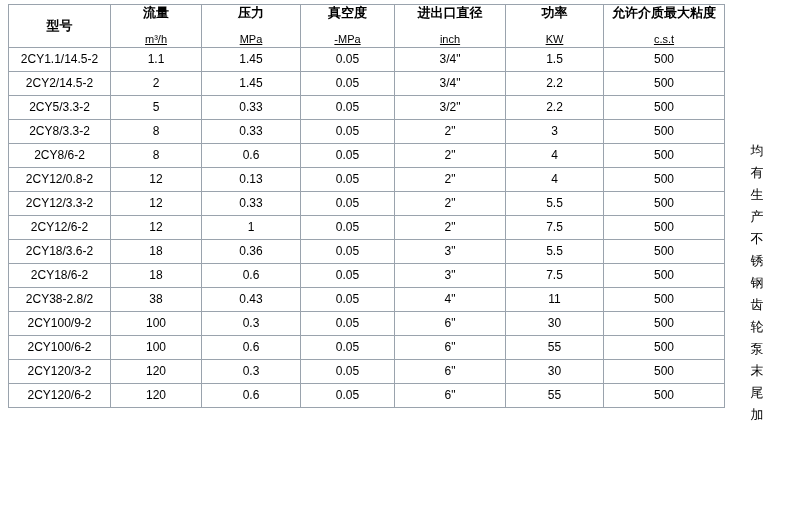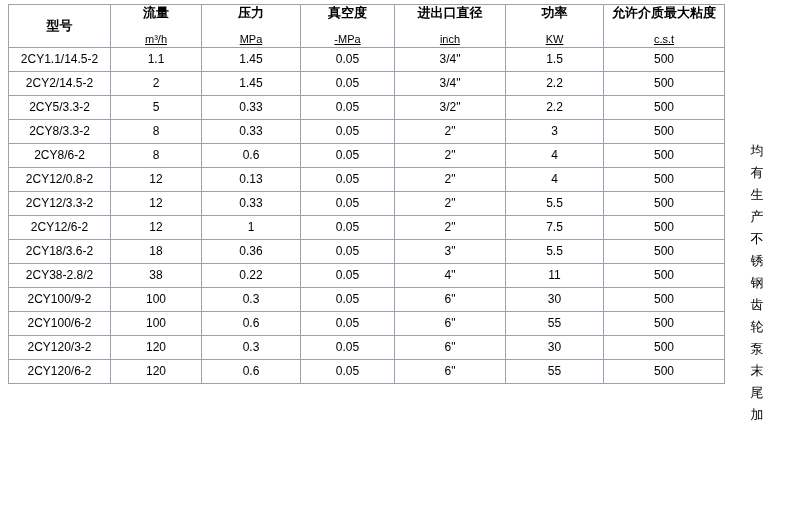--- a/index.html
+++ b/index.html
@@ -200,23 +200,32 @@
         <tr>
           <td class="model">2CY18/3.6-2</td>
           <td>18</td>
           <td>0.36</td>
           <td>0.05</td>
           <td>3"</td>
           <td>5.5</td>
           <td>500</td>
         </tr>
         <tr>
+          <td class="model">2CY18/6-2</td>
+          <td>18</td>
+          <td>0.6</td>
+          <td>0.05</td>
+          <td>3"</td>
+          <td>7.5</td>
+          <td>500</td>
+        </tr>
+        <tr>
           <td class="model">2CY38-2.8/2</td>
           <td>38</td>
-          <td>0.22</td>
+          <td>0.43</td>
           <td>0.05</td>
           <td>4"</td>
           <td>11</td>
           <td>500</td>
         </tr>
         <tr>
           <td class="model">2CY100/9-2</td>
           <td>100</td>
           <td>0.3</td>
           <td>0.05</td>

